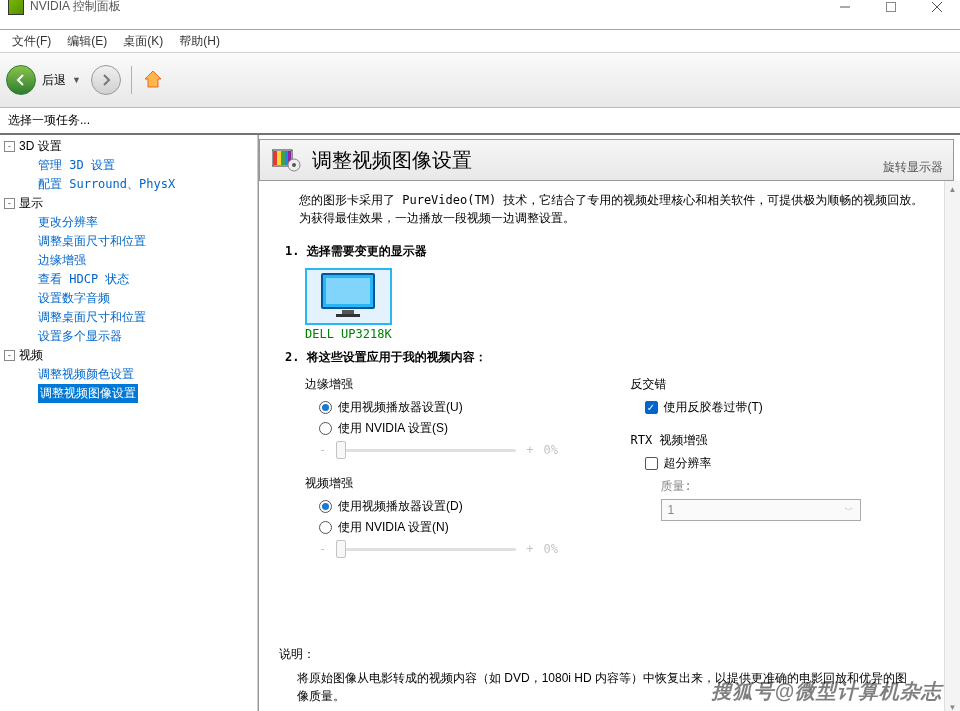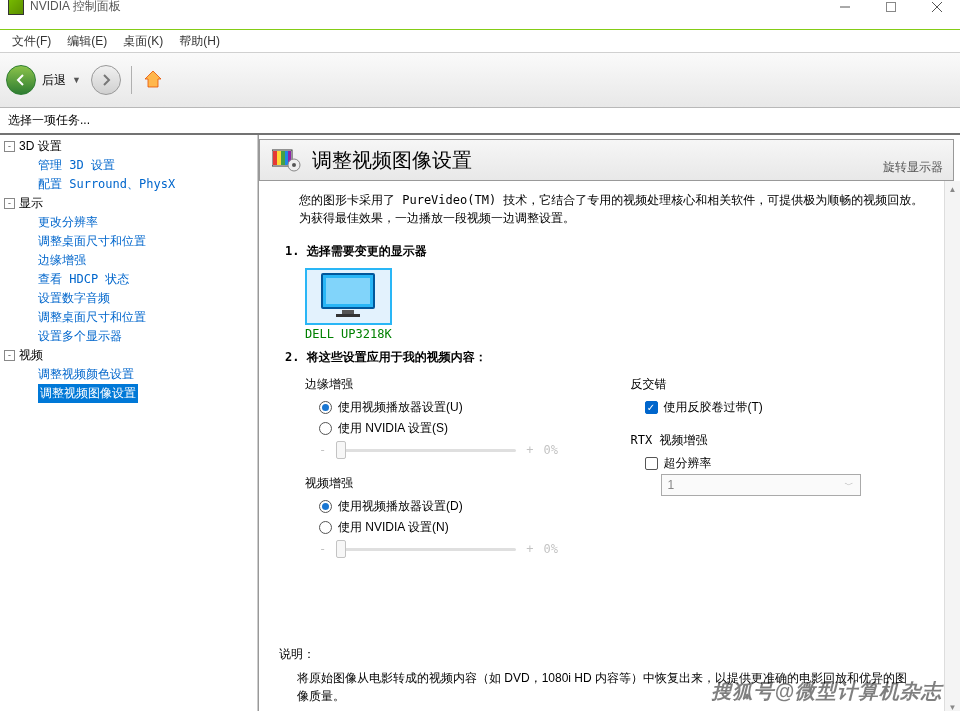--- a/index.html
+++ b/index.html
@@ -238,20 +238,21 @@
                   <span class="checkbox checked"></span>
                   <span>使用反胶卷过带(T)</span>
                 </div>
           </div>
           <div class="group-box rtx-box">
             <div class="group-title">RTX 视频增强</div>
             <div class="check-row">
                   <span class="checkbox"></span>
                   <span>超分辨率</span>
                 </div>
+            <div class="quality-label">质量:</div>
             <div class="quality-select">
               <span>1</span>
               <span style="font-size:9px;">﹀</span>
             </div>
           </div>
         </div>
       </div>
 
       <div class="bottom-desc">
         <div class="bottom-desc-h">说明：</div>

